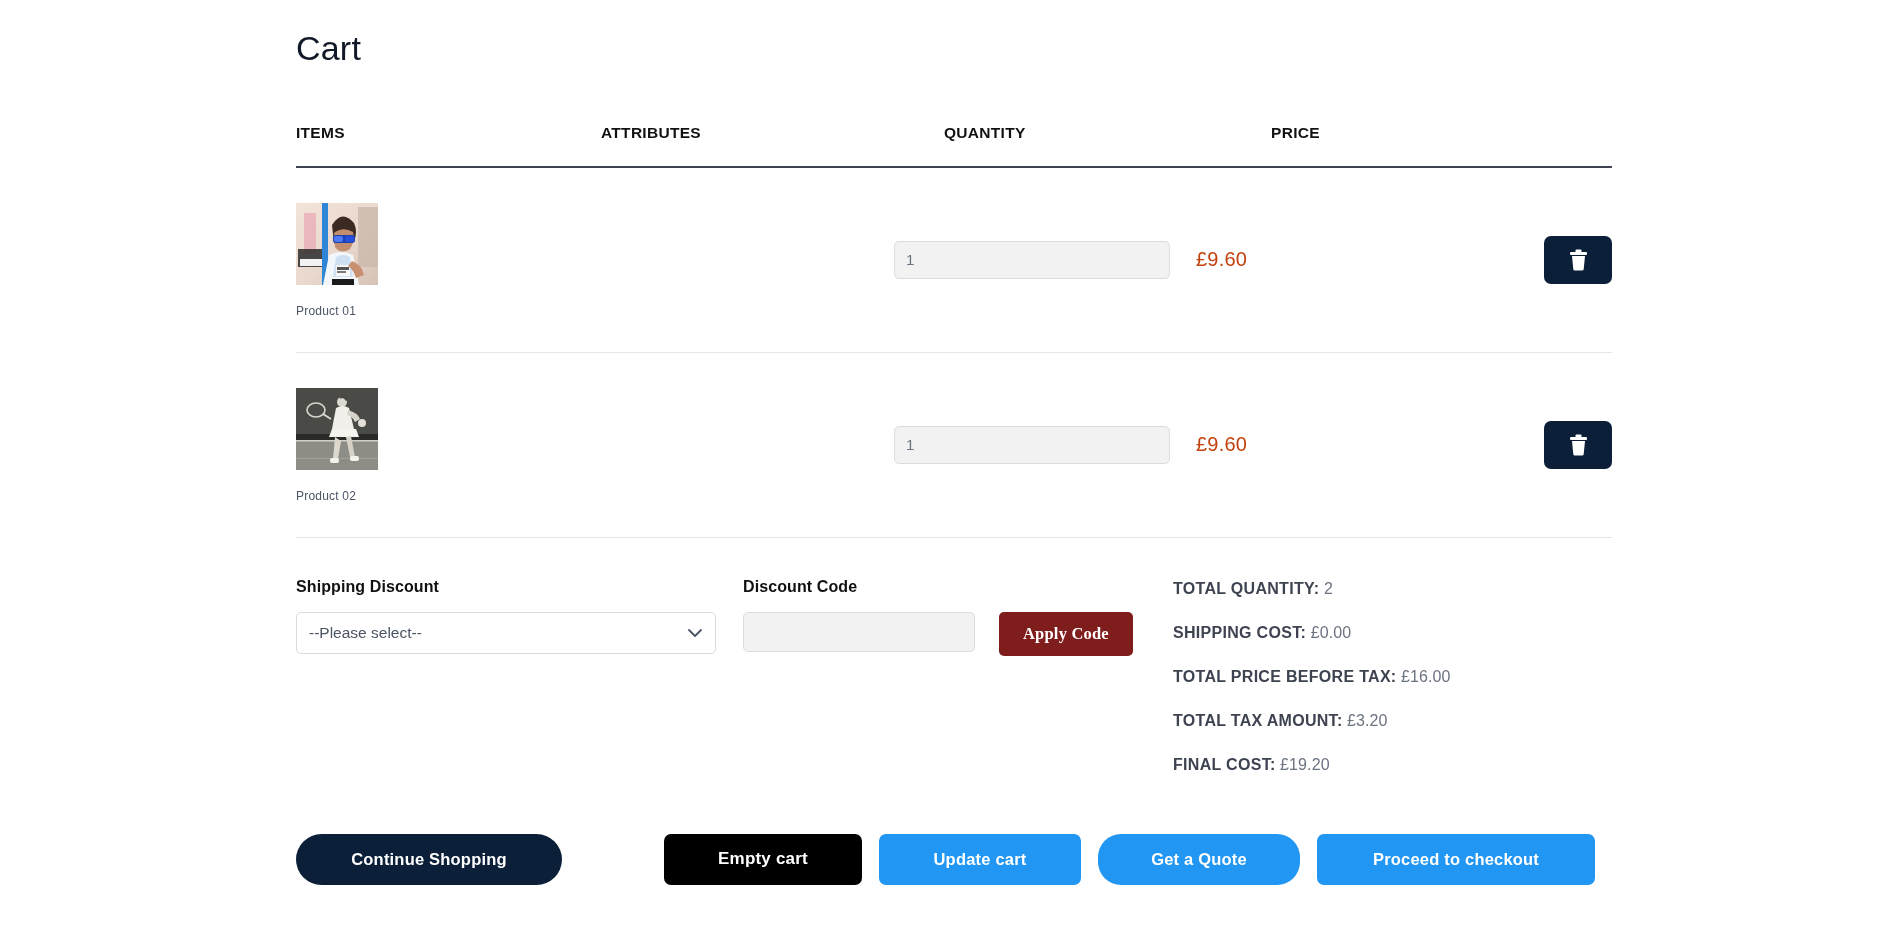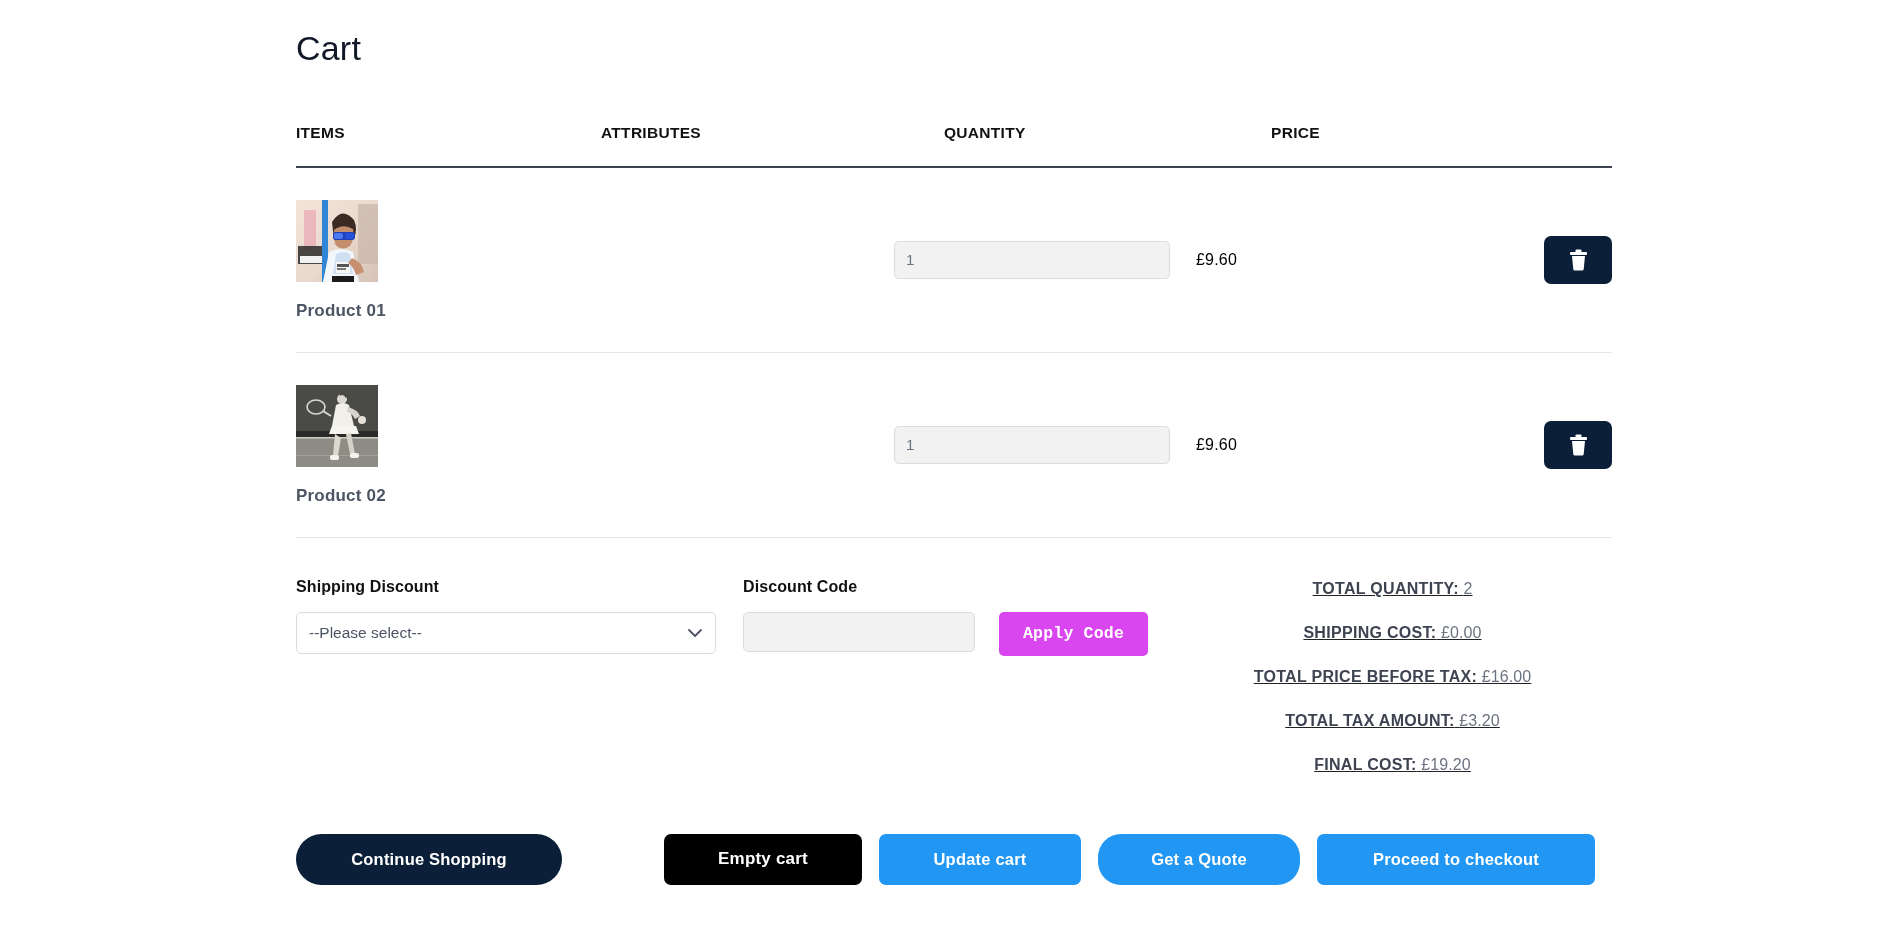--- a/index.html
+++ b/index.html
@@ -77,41 +77,41 @@
   .thumb {
     width: 82px;
     height: 82px;
     overflow: hidden;
     display: block;
     background: #d8d8d8;
   }
   .thumb svg { display: block; width: 82px; height: 82px; }
   .item-name {
     margin-top: 19px;
-    font-size: 17px;
+    font-size: 12px;
     color: #4b5563;
-    font-weight: 700;
+    font-weight: 400;
     letter-spacing: 0.2px;
   }
 
   .qty-input {
     width: 276px;
     height: 38px;
     background: #f2f2f2;
     border: 1px solid #dcdcdc;
     border-radius: 5px;
     padding: 0 11px;
     font-size: 15px;
     color: #6b7280;
     font-family: "Liberation Sans", sans-serif;
     outline: none;
   }
   .price-text {
-    font-size: 16px;
-    color: #000000;
+    font-size: 20px;
+    color: #c2410c;
     letter-spacing: 0.2px;
   }
 
   .delete-btn {
     width: 68px;
     height: 48px;
     background: #0b1f38;
     border: none;
     border-radius: 7px;
     cursor: pointer;
@@ -123,21 +123,21 @@
   .delete-btn svg { display: block; }
 
   
   .options-row {
     display: flex;
     align-items: flex-start;
     margin-top: 40px;
   }
   .shipping-block { width: 447px; flex: none; }
   .discount-block { width: 430px; flex: none; margin-left: 0; }
-  .totals-block   { flex: 1; text-align: center; padding-top: 2px; text-decoration: underline; }
+  .totals-block   { flex: 1; text-align: left; padding-top: 2px; }
 
   .field-label {
     font-size: 16px;
     font-weight: 700;
     color: #111;
     letter-spacing: 0.1px;
     display: block;
   }
   .select-wrap {
     position: relative;
@@ -176,29 +176,29 @@
     padding: 0 11px;
     font-size: 15px;
     color: #6b7280;
     font-family: "Liberation Sans", sans-serif;
     outline: none;
   }
   .apply-btn {
     margin-left: 24px;
     height: 44px;
     padding: 0 24px;
-    background: #d946ef;
+    background: #7f1d1d;
     color: #fff;
     border: none;
     border-radius: 5px;
     font-size: 16.5px;
     font-weight: 700;
     letter-spacing: 0.2px;
     cursor: pointer;
-    font-family: Liberation Mono, monospace;
+    font-family: Liberation Serif, serif;
   }
 
   .total-line {
     font-size: 16px;
     color: #4b5563;
     margin-bottom: 26px;
     letter-spacing: 0.1px;
   }
   .total-line:last-child { margin-bottom: 0; }
   .total-line .tl-label {

